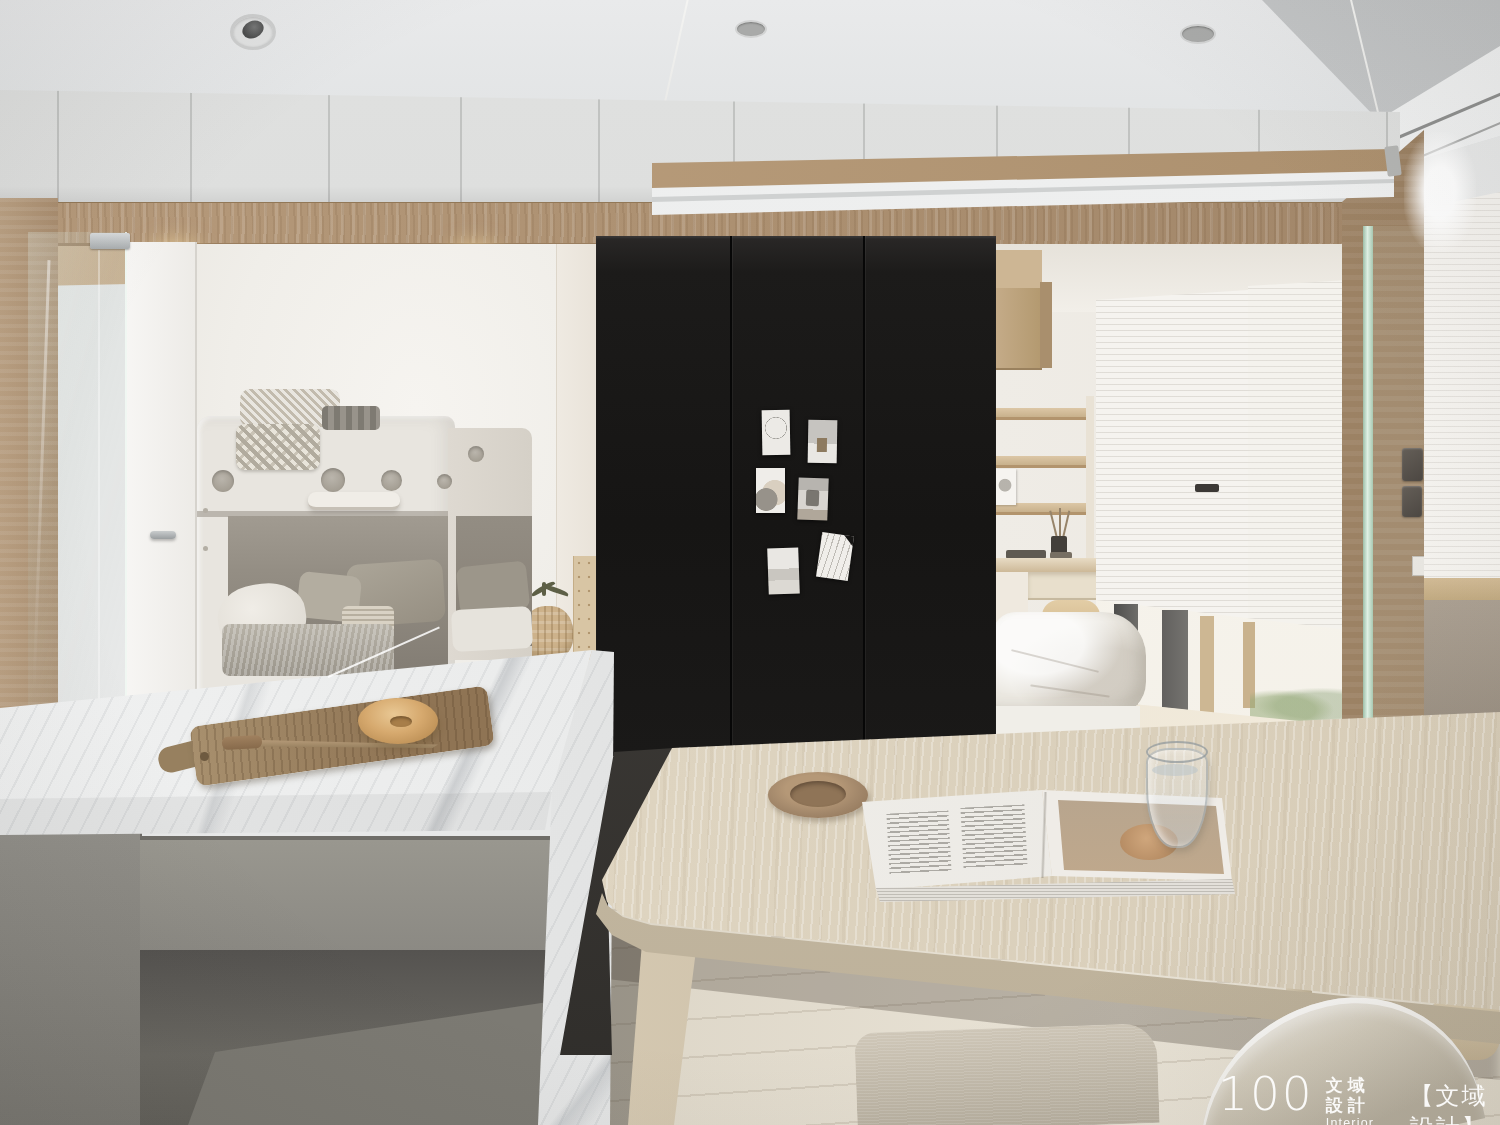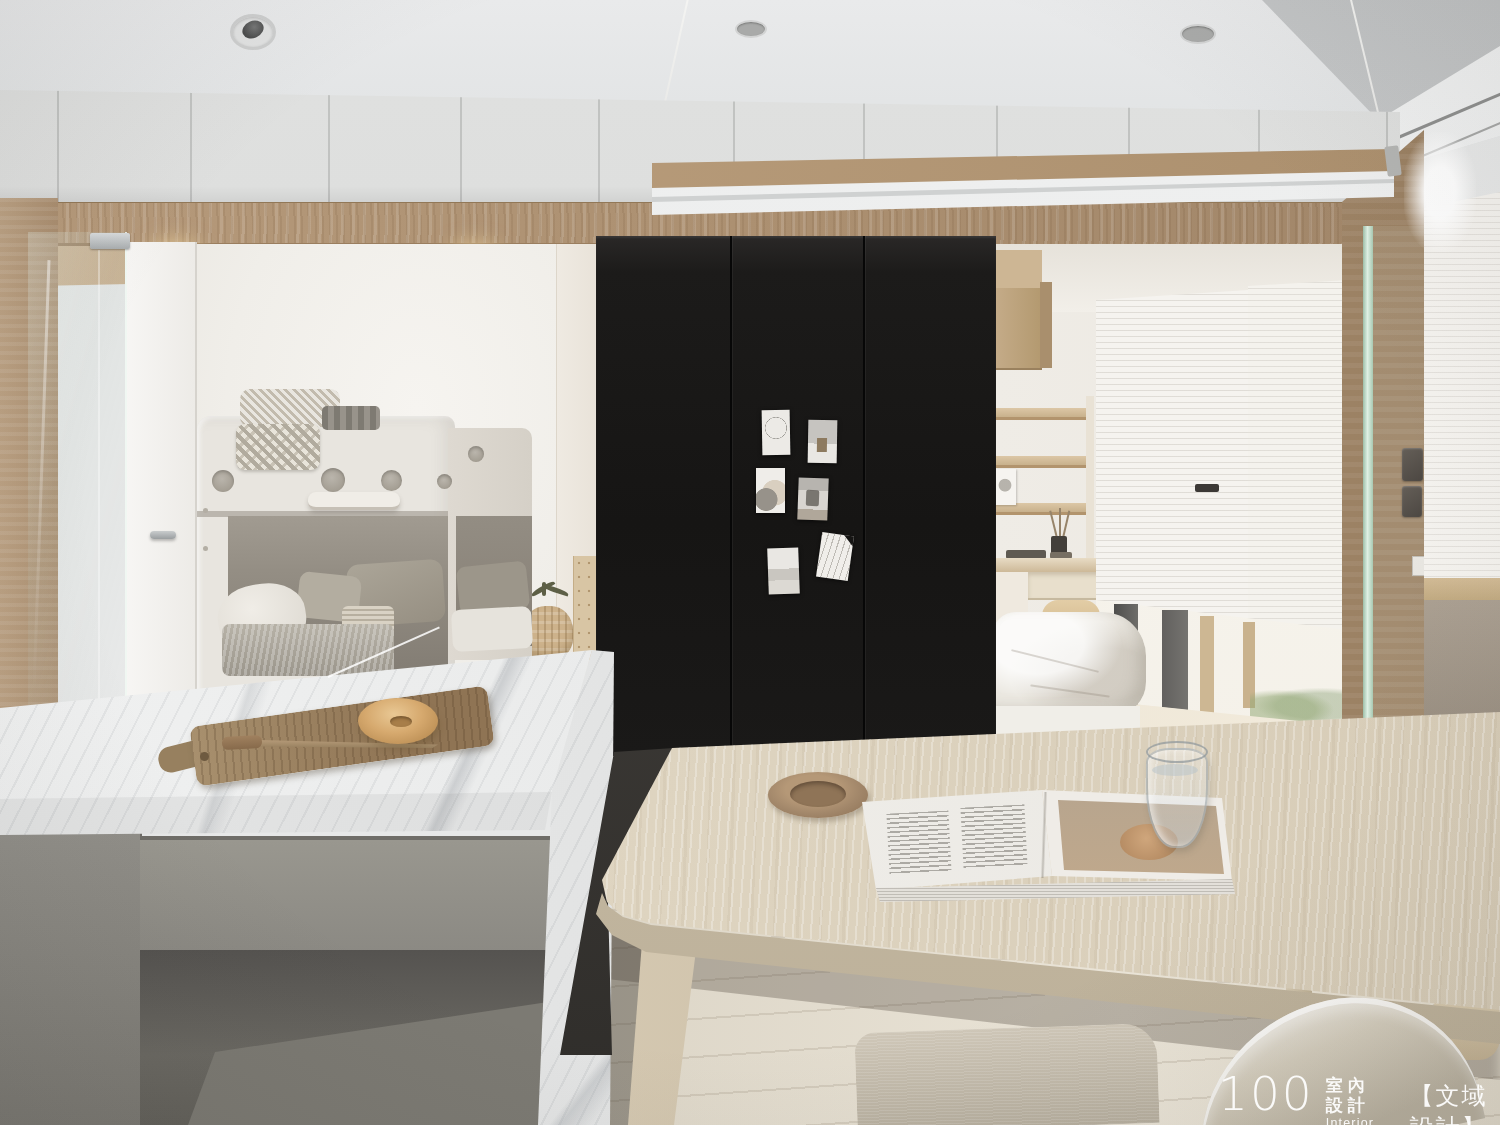--- a/index.html
+++ b/index.html
@@ -413,19 +413,19 @@
   <div class="abs glass-water"></div>
 
   <div class="abs chair-seat"></div>
   <div class="abs chair-back"></div>
 
   <div class="layer vignette"></div>
 
   <div class="abs watermark">
     <span class="wm-logo">100</span>
     <span class="wm-col">
-      <span class="wm-cn">室內設計</span>
+      <span class="wm-cn">文域設計</span>
       <span class="wm-en">Interior Design</span>
     </span>
     <span class="wm-studio">【文域設計】</span>
   </div>
 
 </div>
 
 </body></html>

